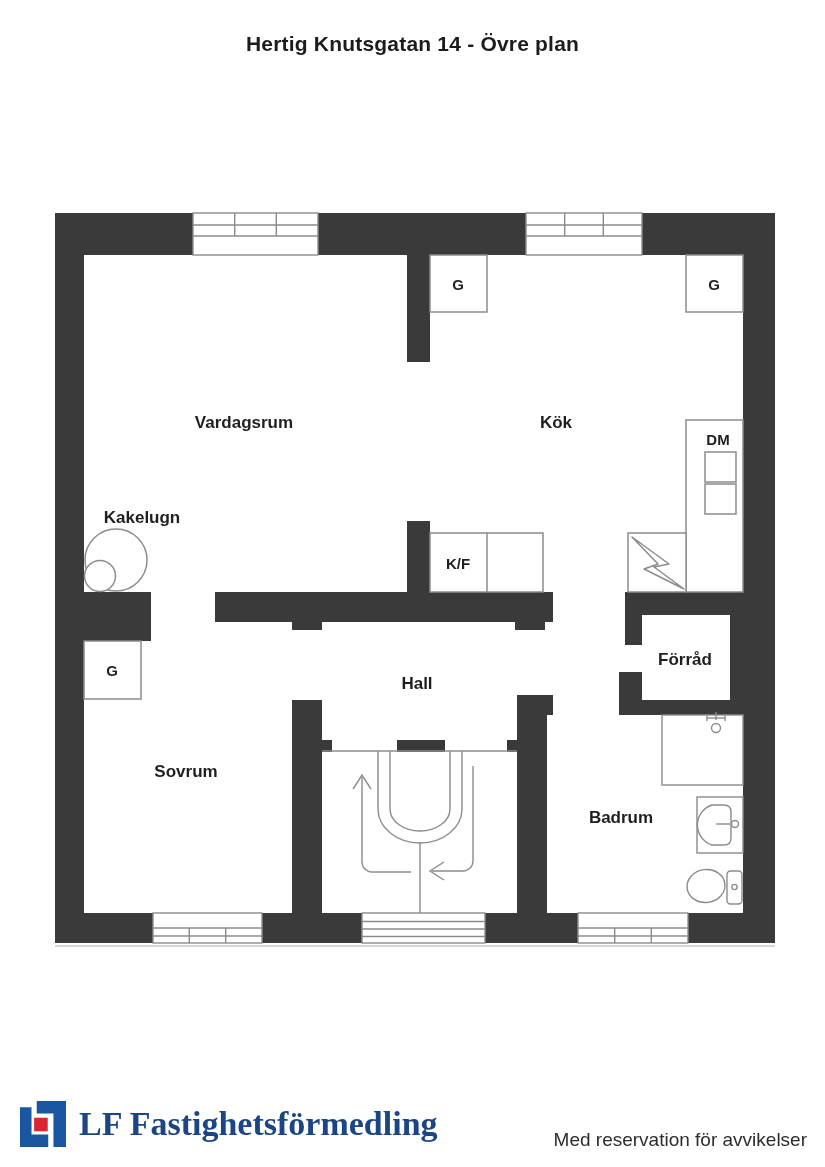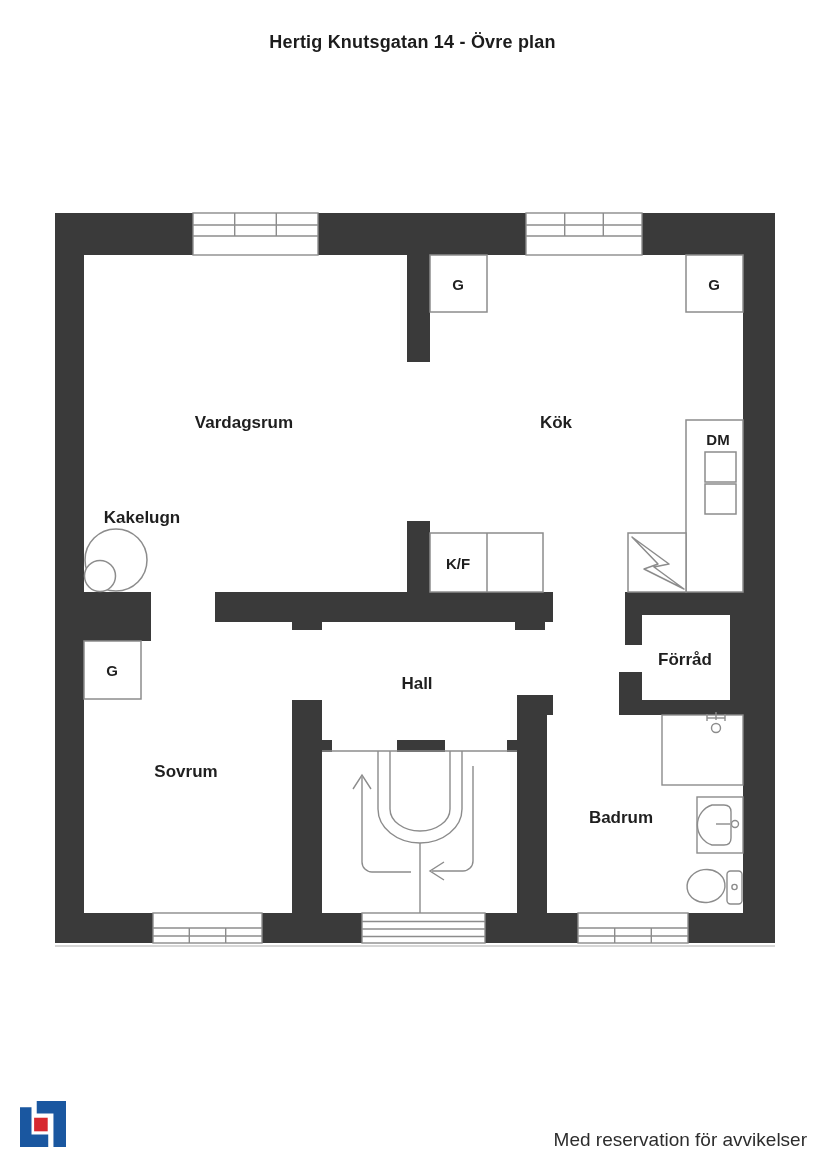--- a/index.html
+++ b/index.html
@@ -1,19 +1,19 @@
 <!DOCTYPE html>
 <html><head>
 <meta charset="utf-8">
 <style>
   html,body{margin:0;padding:0;background:#ffffff;}
   body{width:825px;height:1167px;position:relative;overflow:hidden;
        font-family:"Liberation Sans", sans-serif;}
   .title{position:absolute;top:32px;left:0;width:825px;text-align:center;
-         font-size:18px;font-weight:bold;color:#1c1c1c;letter-spacing:.2px;}
+         font-size:21px;font-weight:bold;color:#1c1c1c;letter-spacing:.2px;}
   svg text{font-family:"Liberation Sans", sans-serif;}
   .room-label{font-size:17px;font-weight:bold;fill:#1f1f1f;}
   .small-label{font-size:15px;font-weight:bold;fill:#1f1f1f;}
   .footer{position:absolute;left:20px;top:1100px;height:48px;
           display:flex;align-items:center;gap:13px;}
   .brand-text{font-family:"Liberation Serif", serif;font-weight:bold;
               font-size:34px;color:#1c4586;white-space:nowrap;}
   .disclaimer{position:absolute;right:18px;top:1129px;font-size:19px;
               color:#2d2d2d;margin-left:44px;}
 </style>
@@ -168,15 +168,16 @@
     <text class="small-label" x="718" y="439">DM</text>
   </g>
 </svg>
 
 <div class="footer">
   <svg width="46" height="46" viewBox="0 0 44 44">
     <path d="M0,6 H11 V32 H27 V44 H0 Z" fill="#1a57a0"></path>
     <path d="M16,0 H44 V44 H32 V12 H16 Z" fill="#1a57a0"></path>
     <rect x="13.5" y="16" width="13" height="13" fill="#d7282f"></rect>
   </svg>
+  <span class="brand-text">LF Fastighetsförmedling</span>
 </div>
 
 <div class="disclaimer">Med reservation för avvikelser</div>
 
 </body></html>

